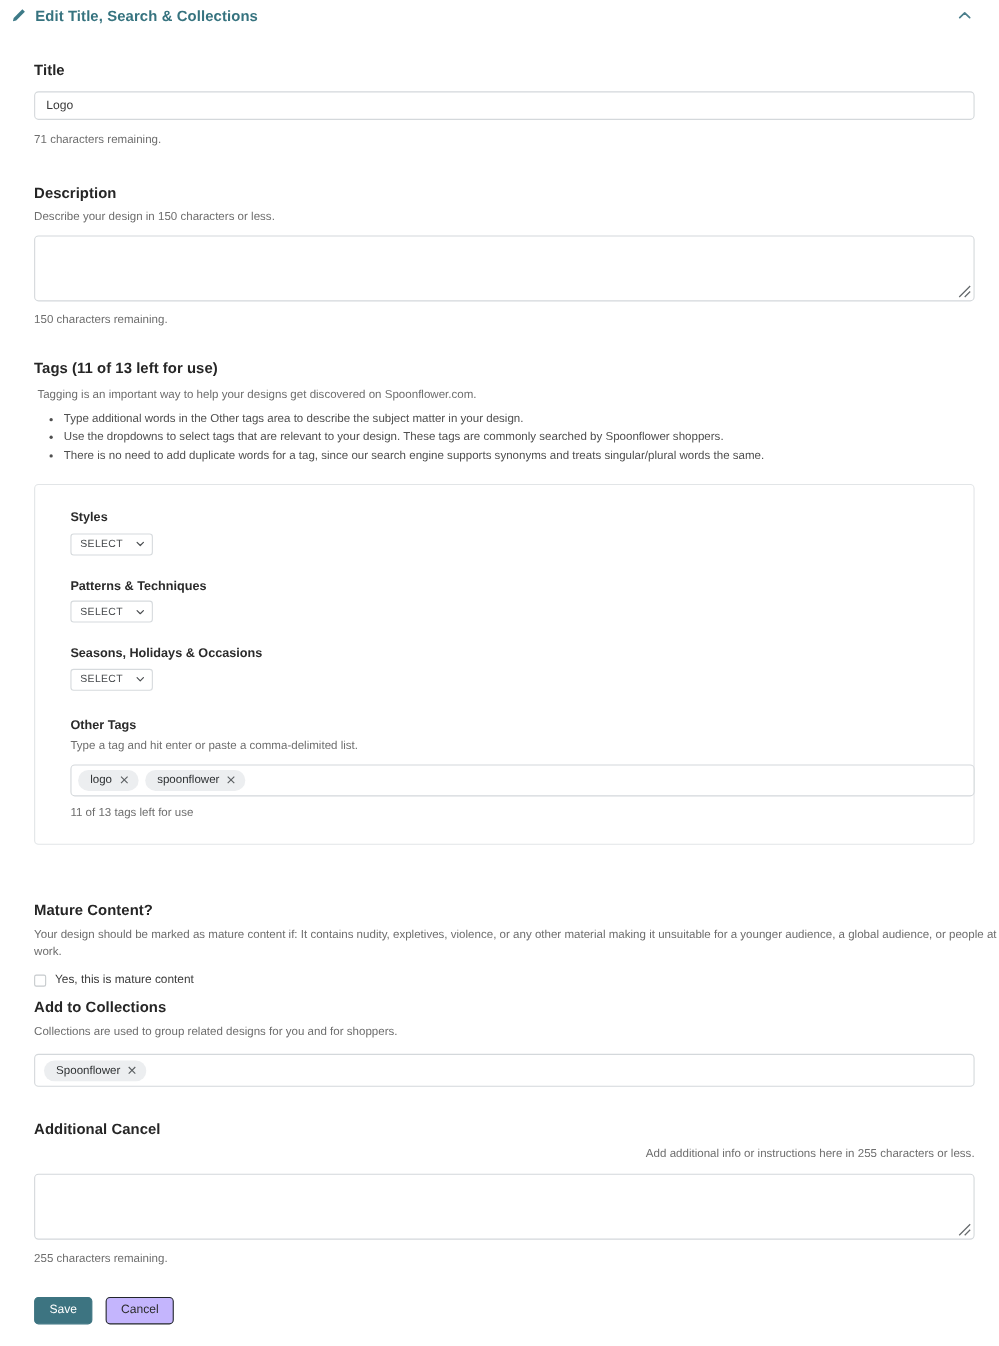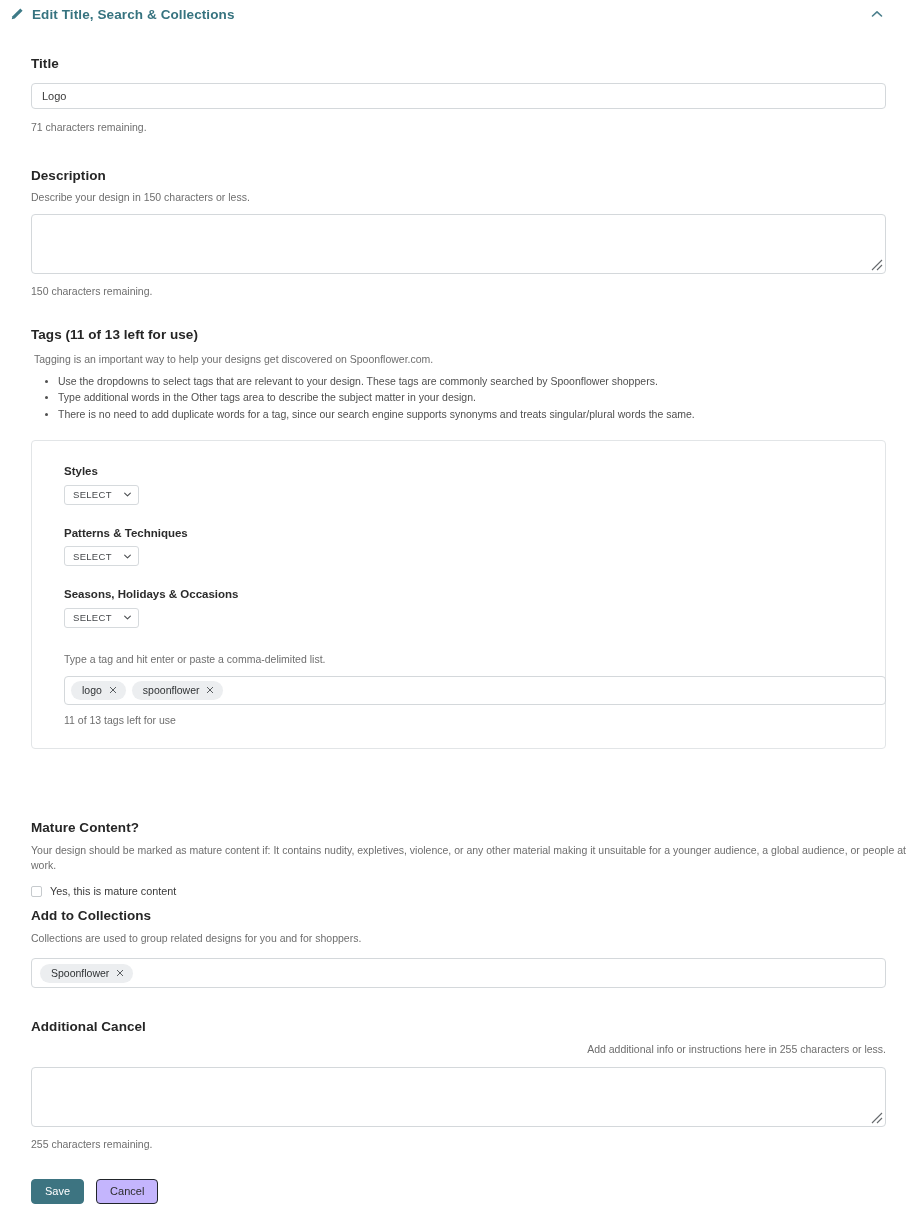--- a/index.html
+++ b/index.html
@@ -285,22 +285,22 @@
         </svg>
       </span>
     </div>
     <div class="counter" style="margin-top:11px;">150 characters remaining.</div>
   </div>
 
   <div class="section abs" style="top:327px; left:31px;">
     <div class="section-title">Tags (11 of 13 left for use)</div>
     <div class="helper" style="margin-top:10px; padding-left:3px;">Tagging is an important way to help your designs get discovered on Spoonflower.com.</div>
     <ul class="tag-tips">
+      <li>Type additional words in the Other tags area to describe the subject matter in your design.</li>
       <li>Use the dropdowns to select tags that are relevant to your design. These tags are commonly searched by Spoonflower shoppers.</li>
-      <li>Type additional words in the Other tags area to describe the subject matter in your design.</li>
       <li>There is no need to add duplicate words for a tag, since our search engine supports synonyms and treats singular/plural words the same.</li>
     </ul>
 
     <div class="tags-panel" style="margin-top:18px;">
 
       <div class="field-group">
         <div class="field-label">Styles</div>
         <div class="select-box">
           <span class="select-label">SELECT</span>
           <span class="select-chevron">
@@ -329,20 +329,21 @@
           <span class="select-label">SELECT</span>
           <span class="select-chevron">
             <svg viewBox="0 0 10 10" width="9" height="9" fill="none">
               <path d="M1.8 3.4 L5 6.6 L8.2 3.4" stroke="#4a4d50" stroke-width="1.2" stroke-linecap="round" stroke-linejoin="round"></path>
             </svg>
           </span>
         </div>
       </div>
 
       <div class="field-group" style="margin-top:26px;">
+        <div class="field-label">Other Tags</div>
         <div class="helper" style="margin:-2px 0 9px 0;">Type a tag and hit enter or paste a comma-delimited list.</div>
         <div class="chips-input">
           <span class="chip">
             <span>logo</span>
             <span class="chip-x">
               <svg viewBox="0 0 8 8" width="8" height="8">
                   <path d="M1 1 L7 7 M7 1 L1 7" stroke="#5a5e61" stroke-width="1" fill="none"></path>
                 </svg>
             </span>
           </span>

